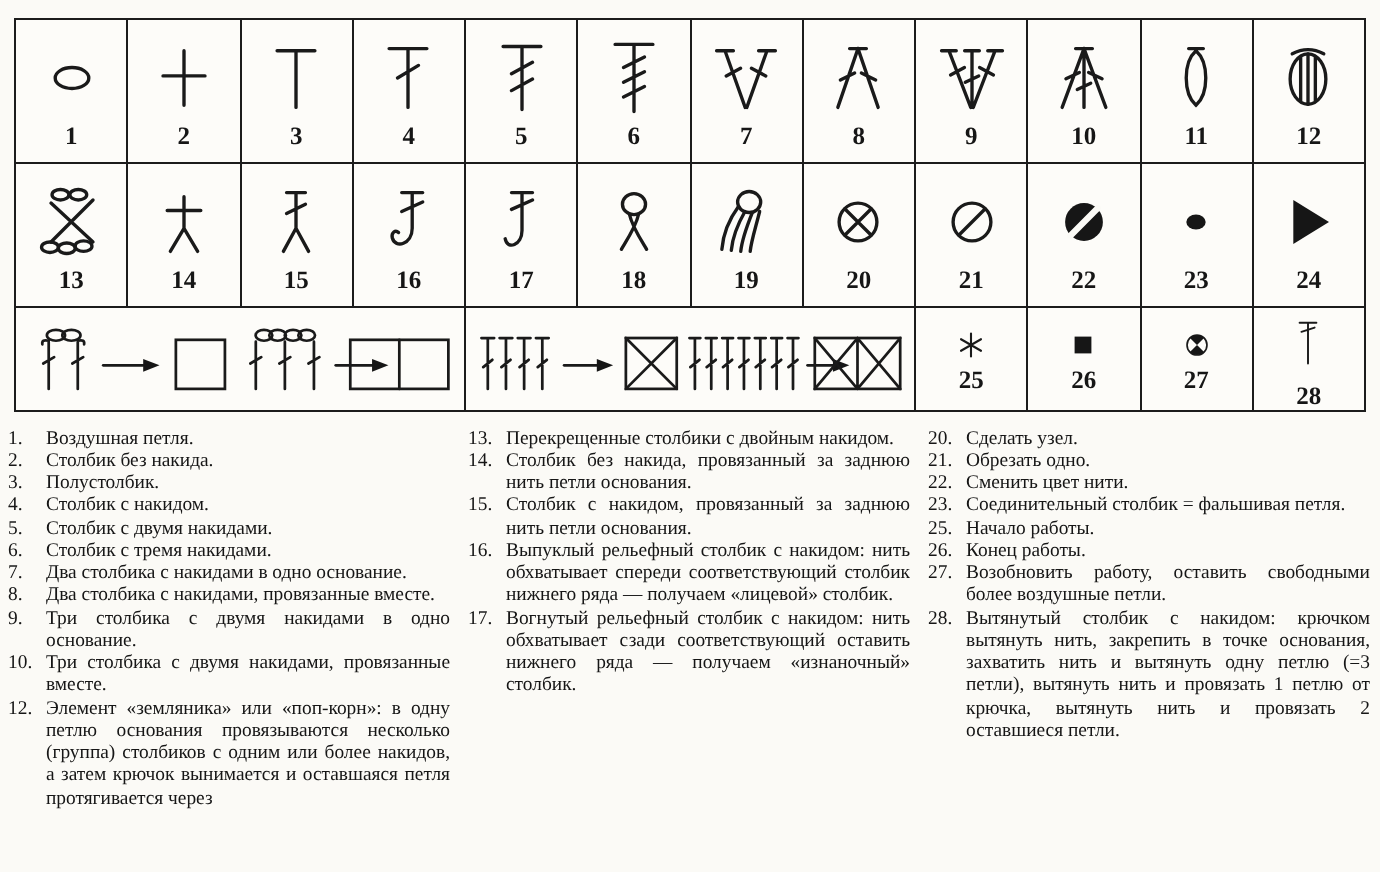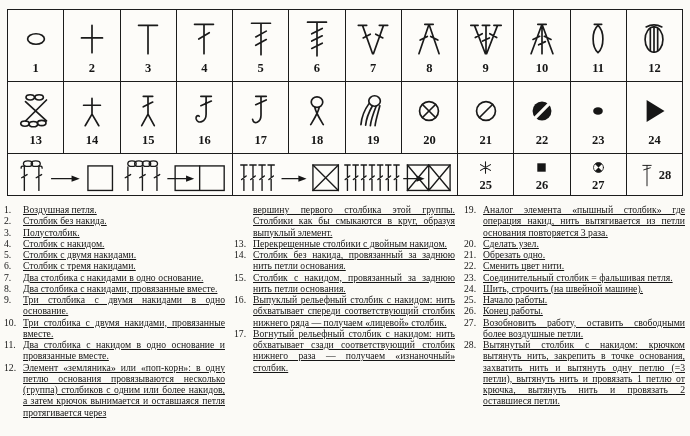--- a/index.html
+++ b/index.html
@@ -18,34 +18,34 @@
     width:676px;margin:9px 7px 5px 7px;
     background:#fdfcf9;
   }
   table.sym td{
     border:1.4px solid #1c1c1c;
     padding:0;text-align:center;vertical-align:middle;
   }
   tr.r12{height:72px;}
   tr.r3{height:42px;}
   .cell{display:flex;flex-direction:column;align-items:center;justify-content:center;}
-  .cell-side{display:flex;flex-direction:row;align-items:center;justify-content:center;gap:3px;}
+  .cell-side{display:flex;flex-direction:column;align-items:center;justify-content:center;gap:3px;}
   .num{font-weight:bold;font-size:12.5px;line-height:1;margin-top:1px;}
   svg.glyph{display:block;}
 
   
   .legend{
     display:flex;gap:9px;
     padding:3px 5px 0 4px;
     font-size:9.7px;line-height:1.16;
   }
   .lcol{flex:1;min-width:0;}
   .entry{display:flex;}
   .entry .n{width:19px;flex:none;}
-  .entry .t{flex:1;text-align:justify;text-decoration:underline;}
+  .entry .t{flex:1;text-align:justify;}
 </style>
 </head>
 <body>
 
 <div class="sheet">
   <table class="sym">
     <tbody id="sym-body">
         <tr class="r12">
           <td>
             <div class="cell">
@@ -360,78 +360,62 @@
         </div>
         <div class="entry">
           <span class="n">9.</span>
           <span class="t">Три столбика с двумя накидами в одно основание.</span>
         </div>
         <div class="entry">
           <span class="n">10.</span>
           <span class="t">Три столбика с двумя накидами, провязанные вместе.</span>
         </div>
         <div class="entry">
-          <span class="n">11.</span>
-          <span class="t">Два столбика с накидом в одно основание и провязанные вместе.</span>
-        </div>
-        <div class="entry">
           <span class="n">12.</span>
           <span class="t">Элемент «земляника» или «поп-корн»: в одну петлю основания провязываются несколько (группа) столбиков с одним или более накидов, а затем крючок вынимается и оставшаяся петля протягивается через</span>
         </div>
       </div>
       <div class="lcol">
         <div class="entry">
-          <span class="n"></span>
-          <span class="t">вершину первого столбика этой группы. Столбики как бы смыкаются в круг, образуя выпуклый элемент.</span>
-        </div>
-        <div class="entry">
           <span class="n">13.</span>
           <span class="t">Перекрещенные столбики с двойным накидом.</span>
         </div>
         <div class="entry">
           <span class="n">14.</span>
           <span class="t">Столбик без накида, провязанный за заднюю нить петли основания.</span>
         </div>
         <div class="entry">
           <span class="n">15.</span>
           <span class="t">Столбик с накидом, провязанный за заднюю нить петли основания.</span>
         </div>
         <div class="entry">
           <span class="n">16.</span>
           <span class="t">Выпуклый рельефный столбик с накидом: нить обхватывает спереди соответствующий столбик нижнего ряда — получаем «лицевой» столбик.</span>
         </div>
         <div class="entry">
           <span class="n">17.</span>
-          <span class="t">Вогнутый рельефный столбик с накидом: нить обхватывает сзади соответствующий столбик нижнего раза — получаем «изнаночный» столбик.</span>
+          <span class="t">Вогнутый рельефный столбик с накидом: нить обхватывает сзади соответствующий оставить нижнего ряда — получаем «изнаночный» столбик.</span>
         </div>
       </div>
       <div class="lcol">
         <div class="entry">
-          <span class="n">19.</span>
-          <span class="t">Аналог элемента «пышный столбик» где операция накид, нить вытягивается из петли основания повторяется 3 раза.</span>
-        </div>
-        <div class="entry">
           <span class="n">20.</span>
           <span class="t">Сделать узел.</span>
         </div>
         <div class="entry">
           <span class="n">21.</span>
           <span class="t">Обрезать одно.</span>
         </div>
         <div class="entry">
           <span class="n">22.</span>
           <span class="t">Сменить цвет нити.</span>
         </div>
         <div class="entry">
           <span class="n">23.</span>
           <span class="t">Соединительный столбик = фальшивая петля.</span>
-        </div>
-        <div class="entry">
-          <span class="n">24.</span>
-          <span class="t">Шить, строчить (на швейной машине).</span>
         </div>
         <div class="entry">
           <span class="n">25.</span>
           <span class="t">Начало работы.</span>
         </div>
         <div class="entry">
           <span class="n">26.</span>
           <span class="t">Конец работы.</span>
         </div>
         <div class="entry">

